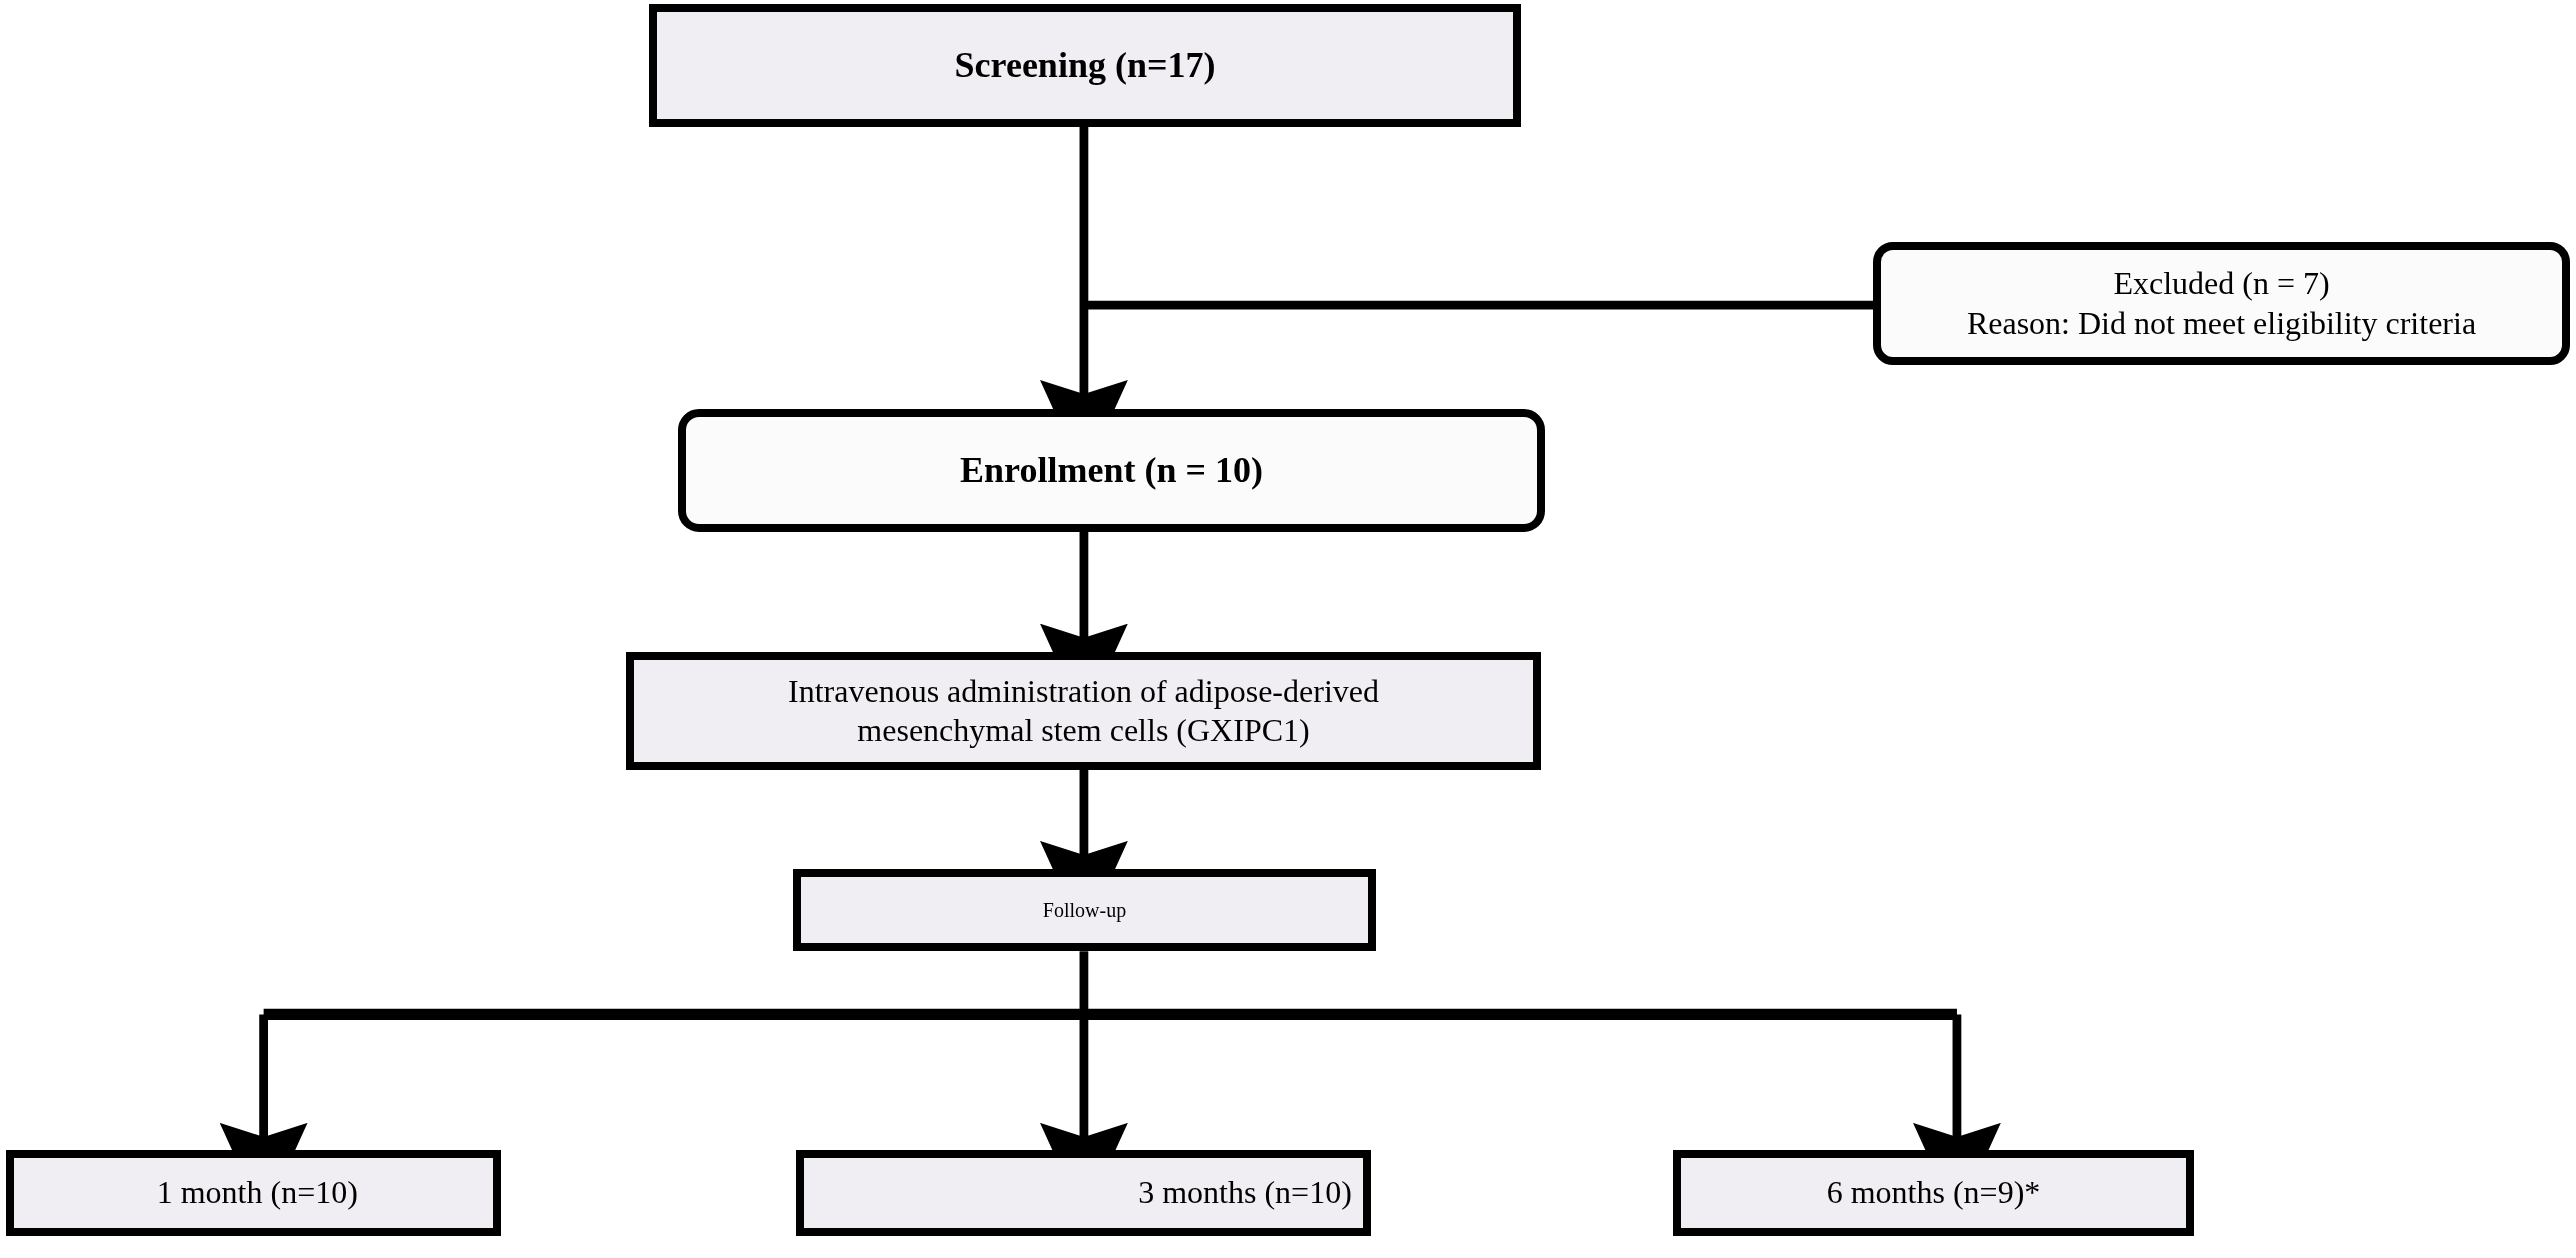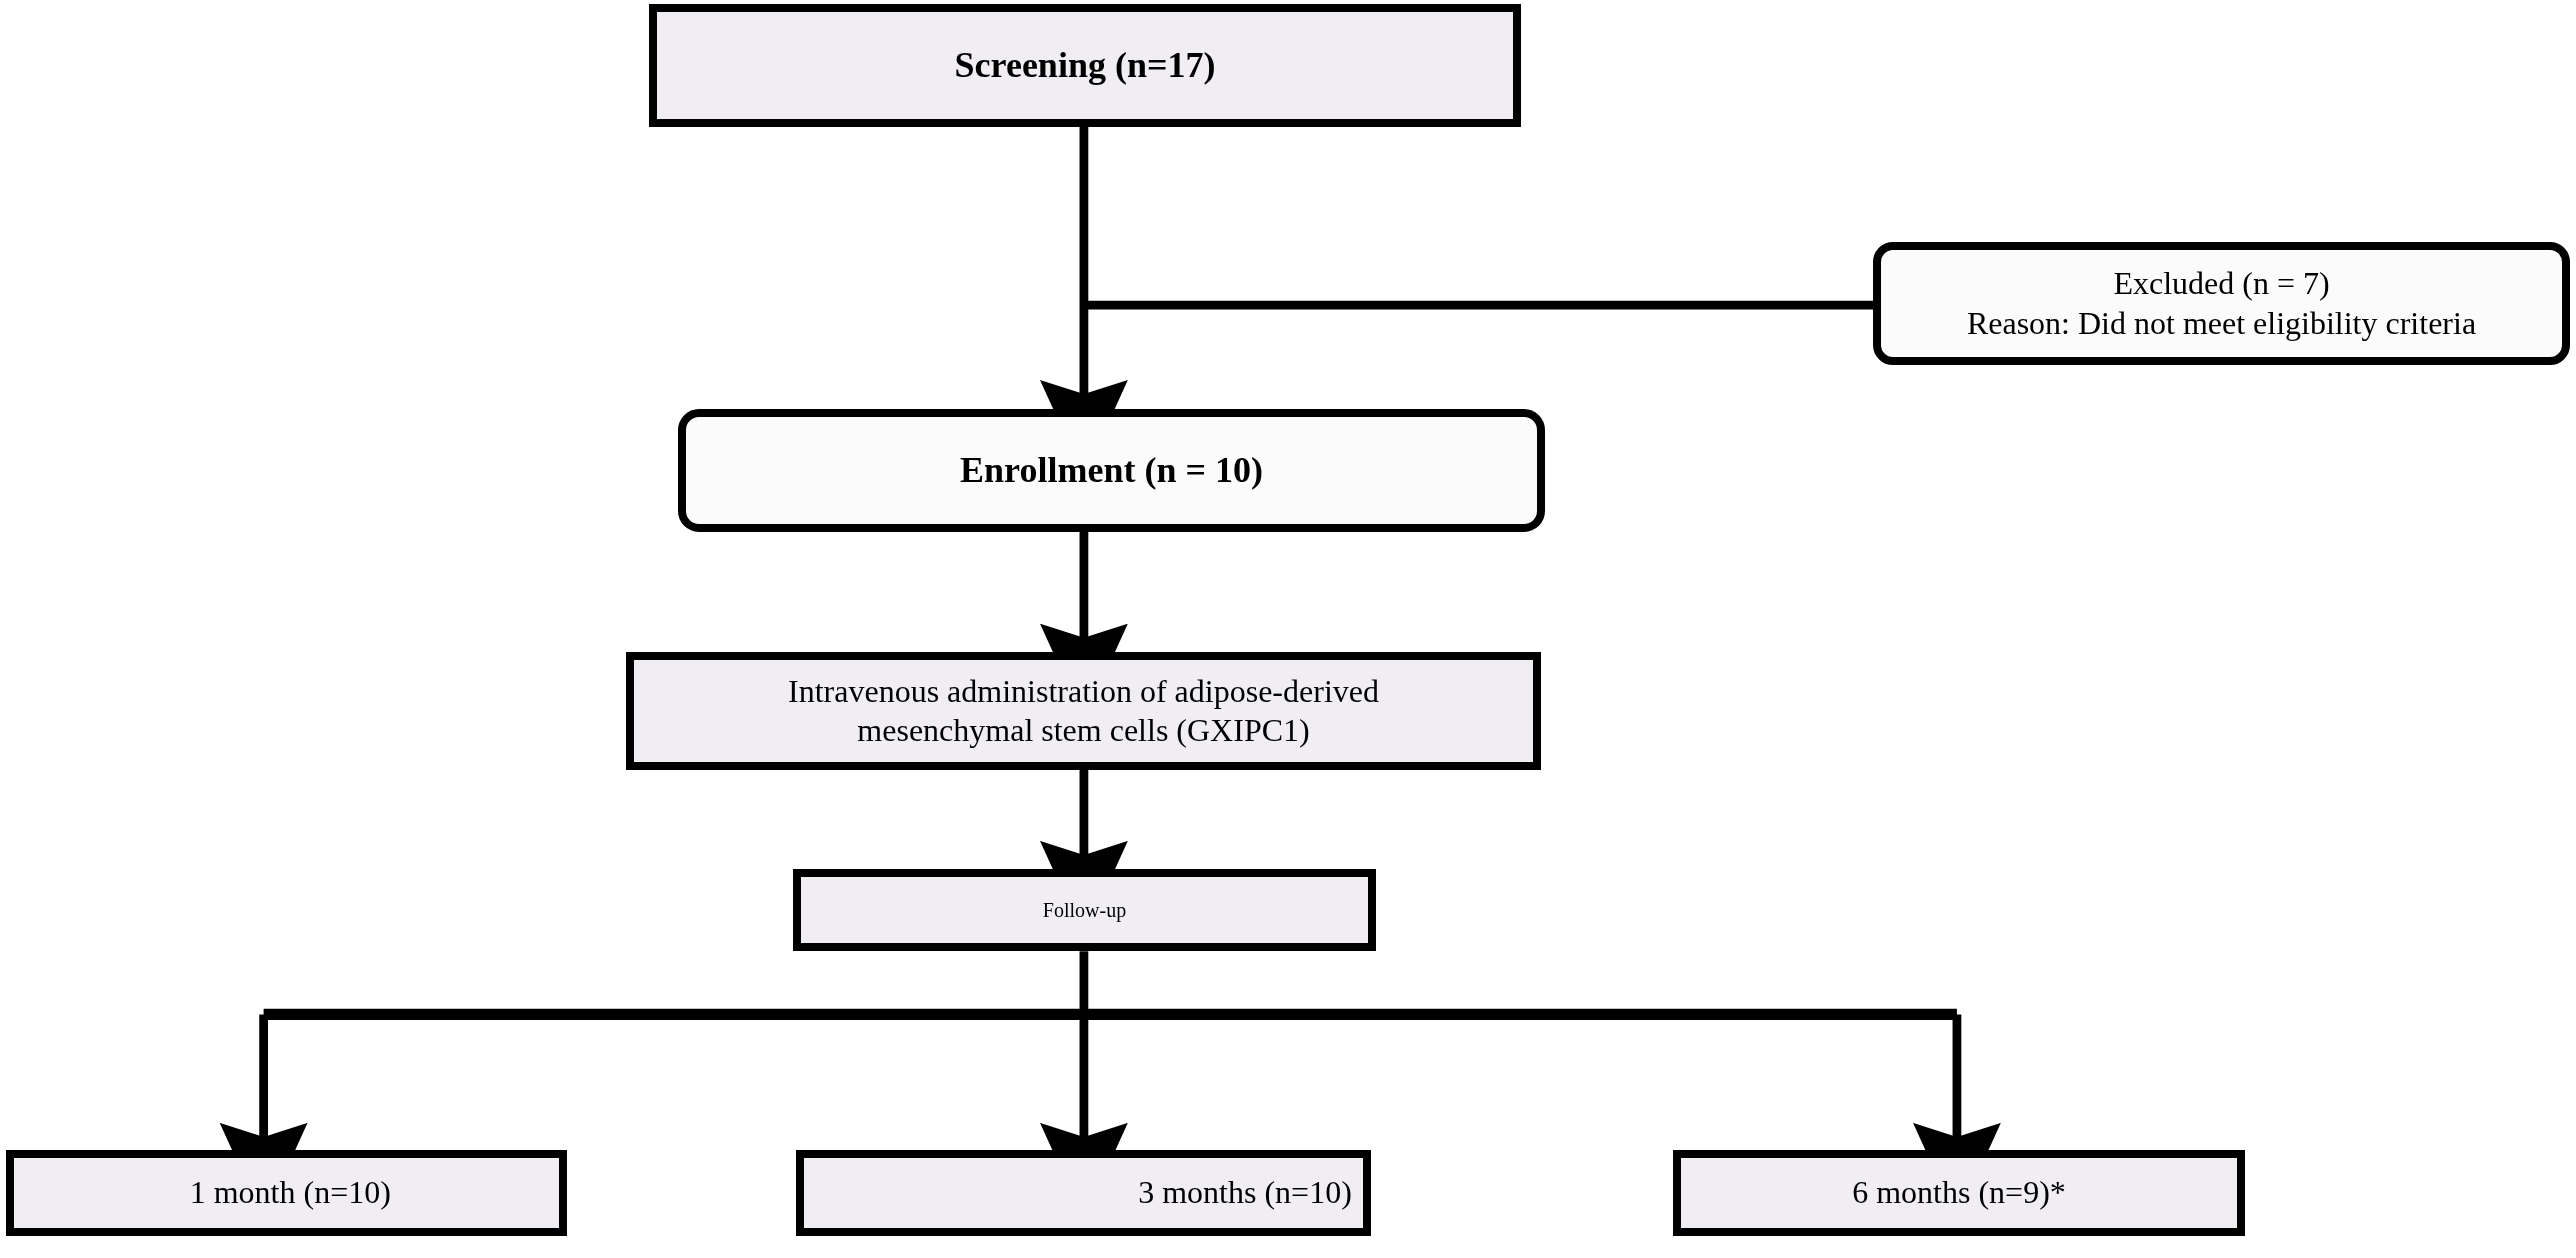--- a/index.html
+++ b/index.html
@@ -37,23 +37,23 @@
   }
   .bold {
     font-weight: bold;
   }
   
   #node-screening   { left: 649px;  top: 4px;    width: 872px; height: 123px; font-size: 36px; }
   #node-excluded    { left: 1873px; top: 242px;  width: 697px;  height: 123px; font-size: 32px; border-radius: 20px; }
   #node-enrollment  { left: 657px;  top: 409px;  width: 867px; height: 123px; font-size: 36px; margin-left: 21px; }
   #node-admin       { left: 626px;  top: 652px;  width: 915px; height: 118px; font-size: 32px; }
   #node-followup    { left: 793px;  top: 869px; width: 583px;  height: 82px; font-size: 20px; }
-  #node-m1          { left: 6.4px;    top: 1150px; width: 561px;  height: 86px; font-size: 32px; padding-left: 18px; }
+  #node-m1          { left: 6.4px;    top: 1150px; width: 495px;  height: 86px; font-size: 32px; padding-left: 18px; }
   #node-m3          { left: 796px;  top: 1150px; width: 575px;  height: 86px; font-size: 32px; justify-content: flex-end; }
-  #node-m6          { left: 1673px; top: 1150px; width: 572px;  height: 86px; font-size: 32px; }
+  #node-m6          { left: 1673px; top: 1150px; width: 521px;  height: 86px; font-size: 32px; }
 
   .edges {
     position: absolute;
     left: 0;
     top: 0;
     width: 2576px;
     height: 1258px;
     pointer-events: none;
   }
   .node-text { display: block; white-space: pre-line; }

